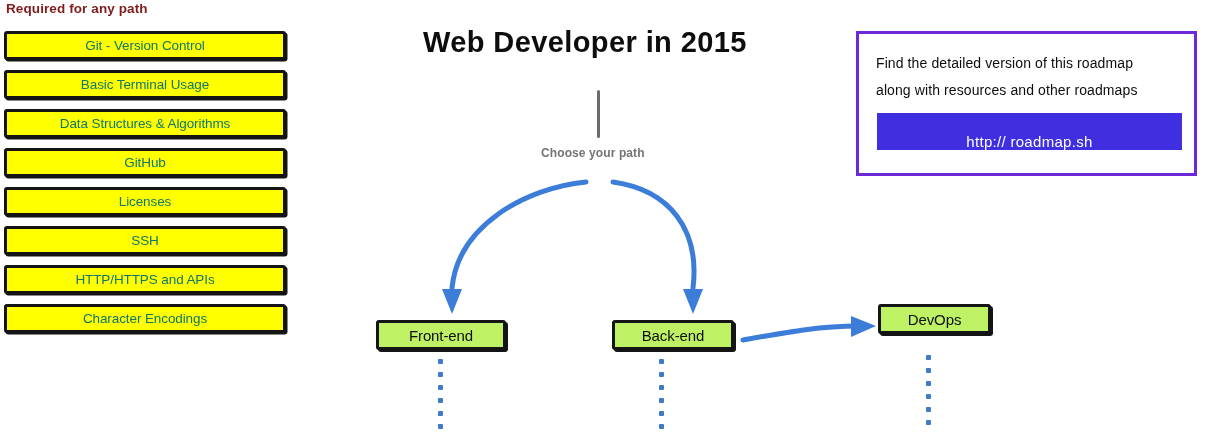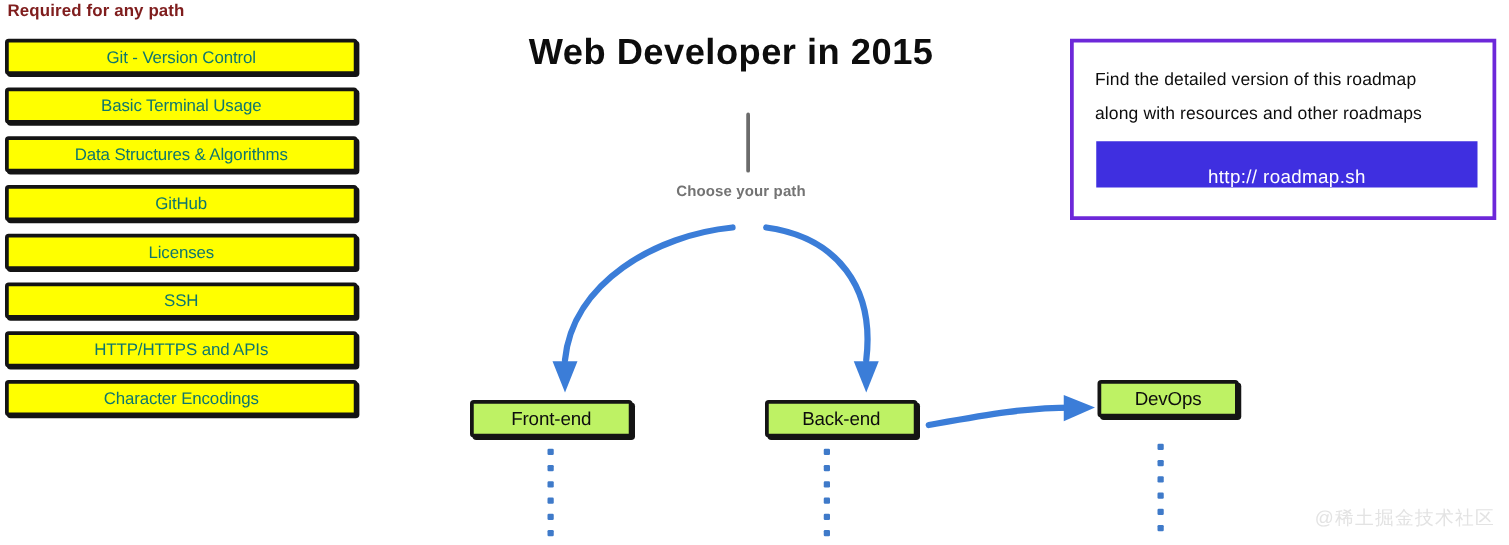--- a/index.html
+++ b/index.html
@@ -306,15 +306,14 @@
   </div>
 
   <div id="info-box">
     <div class="info-line" id="info-line-1">Find the detailed version of this roadmap</div>
     <div class="info-line" id="info-line-2">along with resources and other roadmaps</div>
     <div id="info-cta">
       <span id="info-cta-label">http:// roadmap.sh</span>
     </div>
   </div>
 
-  <div id="watermark">@稀土掘金技术社区</div>
 
 </div>
 
 </body></html>

